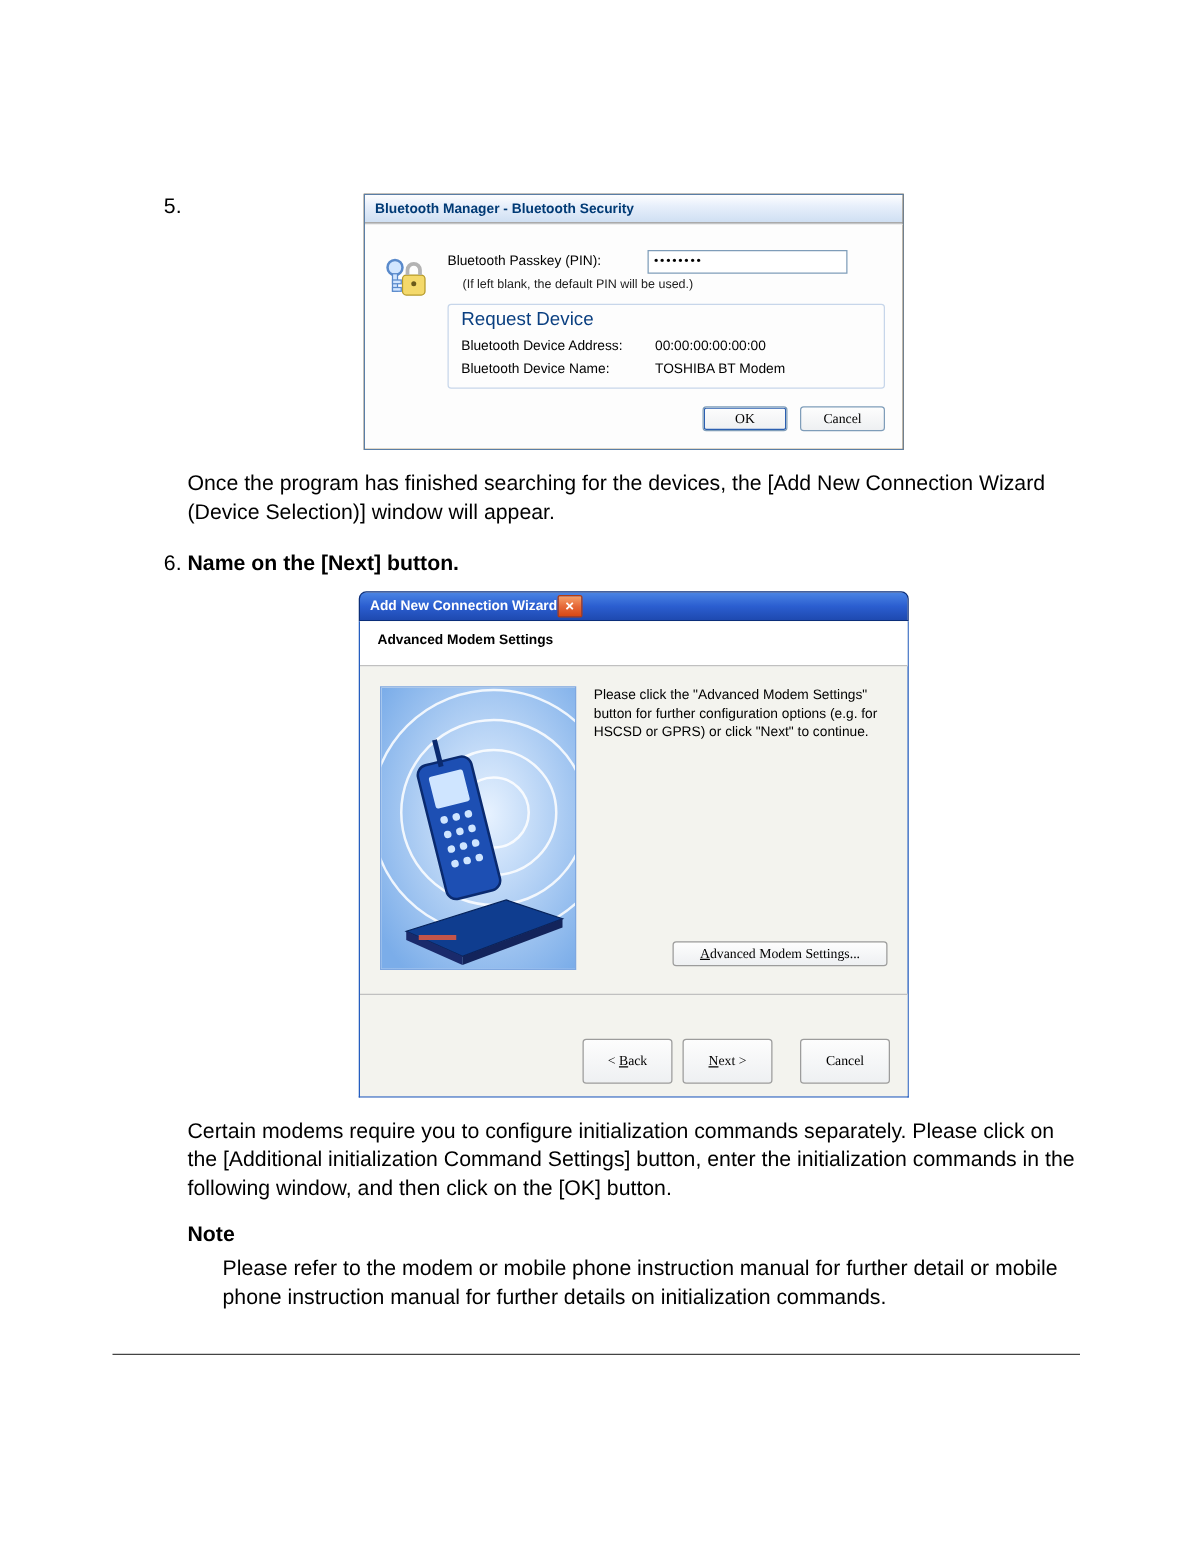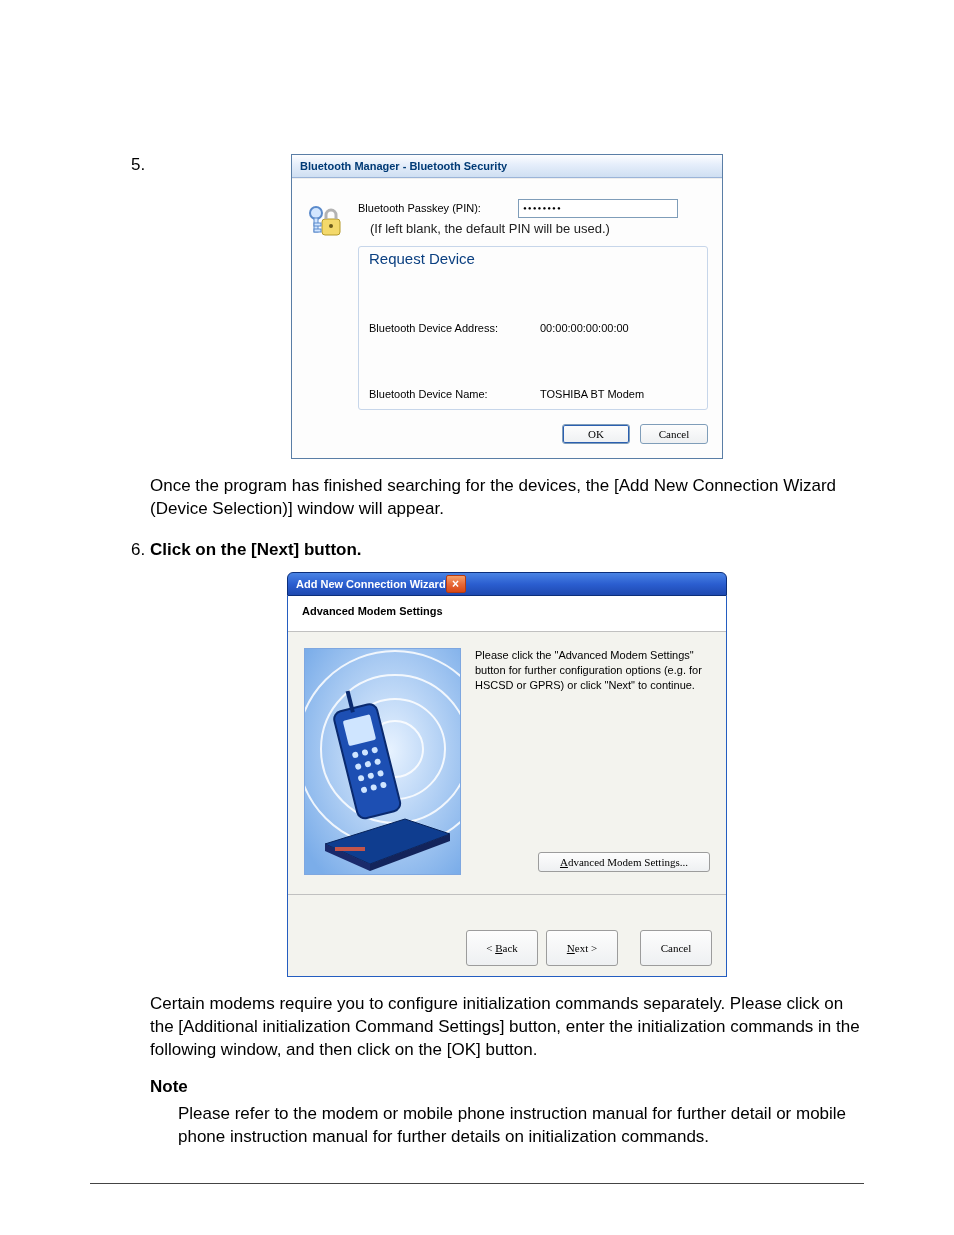--- a/index.html
+++ b/index.html
@@ -92,21 +92,21 @@
   }
   .pin-input {
     width: 150px;
     height: 17px;
     border: 1px solid #7f9db9;
     font: 11px Tahoma;
     padding: 0 4px;
     letter-spacing: 1px;
   }
   .hint {
-    font-size: 13px;
+    font-size: 10px;
     color: #222;
     margin: 1px 0 8px 12px;
   }
   .fieldset {
     border: 1px solid #c7d6ea;
     border-radius: 3px;
     padding: 8px 10px 6px 10px;
     margin-top: 2px;
   }
   .fieldset .legend {
@@ -115,24 +115,23 @@
     padding: 0 4px;
     color: #0a3f80;
     margin-top: -16px;
     margin-left: -4px;
     position: relative;
     top: -2px;
     font-size: 15px;
   }
   .kv {
     display: flex;
-    gap: 26px;
+    gap: 10px;
     height: 18px;
     align-items: center;
-    margin-top: 48px;
   }
   .kv .k { width: 145px; }
   .btnrow1 {
     display: flex;
     justify-content: flex-end;
     gap: 10px;
     margin-top: 14px;
   }
   .xp-btn {
     min-width: 68px;
@@ -316,21 +315,21 @@
               </div>
             </div>
           </div>
         </div>
       </div>
 
       <div class="step-body">Once the program has finished searching for the devices, the [Add New Connection Wizard (Device Selection)] window will appear.</div>
     </li>
 
     <li style="margin-top:18px;">
-      <div class="step-head">Click on the [Next] button.</div>
+      <div class="step-head">Name on the [Next] button.</div>
 
       <div class="fig fig-center" style="margin-top:10px;">
         <div class="wiz">
           <div class="wiz-titlebar">
             <span>Add New Connection Wizard</span>
             <div class="close-btn">×</div>
           </div>
           <div class="wiz-frame">
             <div class="wiz-head">Advanced Modem Settings</div>
             <div class="wiz-content">

